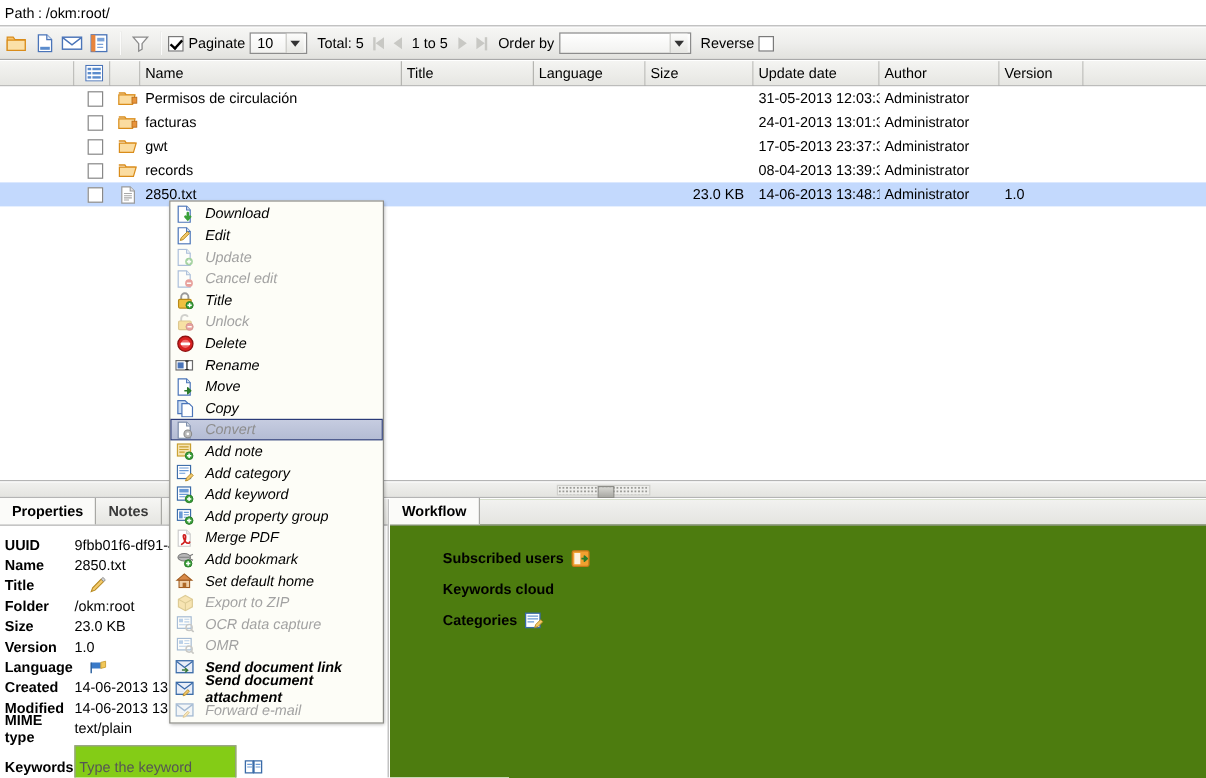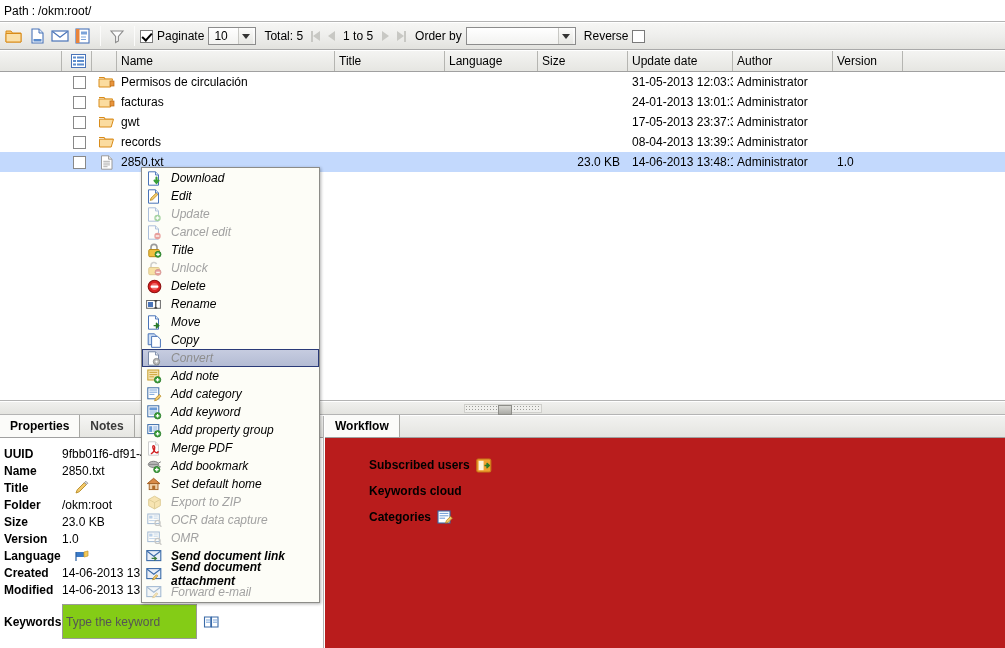--- a/index.html
+++ b/index.html
@@ -165,21 +165,21 @@
   }
 
   
   .botleft {
     position: absolute; left: 0; top: 416px; width: 324px; height: 232px;
     background: #fff;
     border-right: 1px solid #b4b4b4;
   }
   .botright {
     position: absolute; left: 325px; top: 416px; width: 680px; height: 232px;
-    background: #b91c1c;
+    background: #4d7c0f;
   }
   .tabstrip {
     display: flex; height: 22px; align-items: flex-end;
     background: linear-gradient(to bottom,#f2f2f0 0%,#e4e4e0 100%);
     border-bottom: 1px solid #a0a0a0;
   }
   .tab {
     height: 22px; padding: 0 10px;
     display: flex; align-items: center;
     font-size: 12px; font-weight: bold;
@@ -523,20 +523,24 @@
         </span>
       </div>
       <div class="proprow">
         <span class="proplbl">Created</span>
         <span class="propval">14-06-2013 13:</span>
       </div>
       <div class="proprow">
         <span class="proplbl">Modified</span>
         <span class="propval">14-06-2013 13:</span>
       </div>
+      <div class="proprow">
+        <span class="proplbl">MIME type</span>
+        <span class="propval">text/plain</span>
+      </div>
 
       <div class="kwrow">
         <span class="proplbl">Keywords</span>
         <input class="kwinput" type="text" placeholder="Type the keyword" style="">
         <span style="margin-left:6px">
           <svg width="17" height="15" viewBox="0 0 17 15">
             <path d="M1.5 3h6.5v10H1.5z" fill="#ffffff" stroke="#3a6ba8" stroke-width="1.1"></path>
             <path d="M8.5 3H15v10H8.5z" fill="#ffffff" stroke="#3a6ba8" stroke-width="1.1"></path>
             <path d="M8.25 3v10" stroke="#3a6ba8" stroke-width="1.4"></path>
             <path d="M3 6h4M3 8.2h4M10 6h4M10 8.2h4" stroke="#6a9ad6" stroke-width="0.9"></path>

